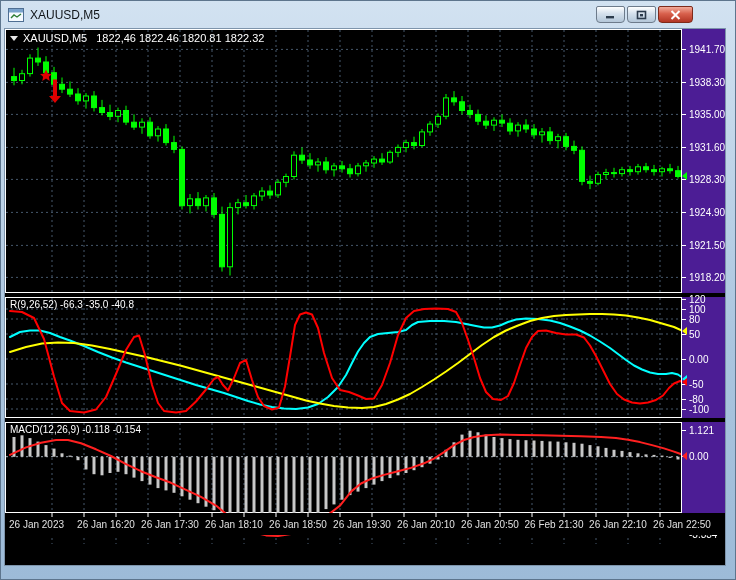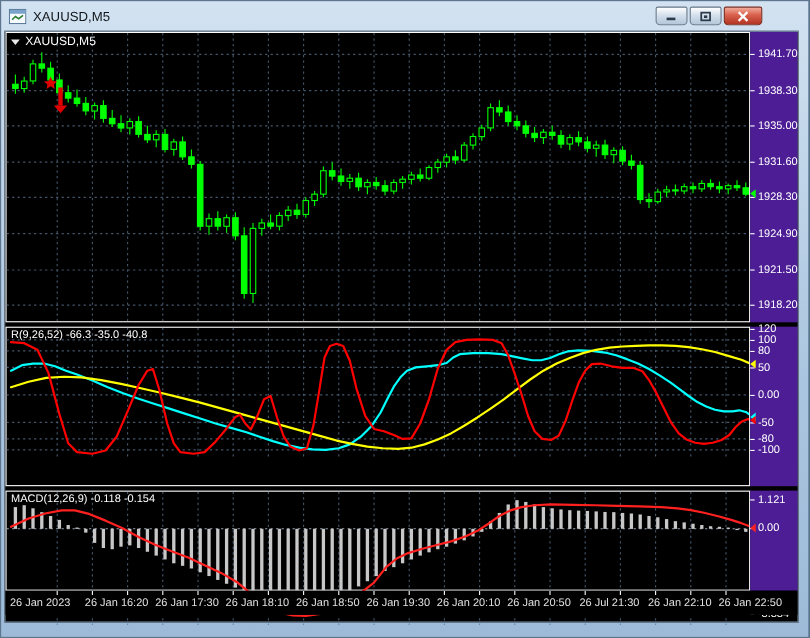--- a/index.html
+++ b/index.html
@@ -66,20 +66,21 @@
     </div>
   </div>
 
   <div class="client">
 
     <div class="panel-row">
       <div class="plot" style="height:264px;">
         <div class="panel-label">
           <span class="dd-tri"></span>
           <span>XAUUSD,M5</span>
+          <span class="vals">1822,46 1822.46 1820.81 1822.32</span>
         </div>
         <svg id="main-svg" width="675" height="262" viewBox="0 0 675 262">
             <line x1="46" y1="0" x2="46" y2="262" stroke="#46586c" stroke-dasharray="2,3" stroke-width="1"></line>
             <line x1="78" y1="0" x2="78" y2="262" stroke="#46586c" stroke-dasharray="2,3" stroke-width="1"></line>
             <line x1="110" y1="0" x2="110" y2="262" stroke="#46586c" stroke-dasharray="2,3" stroke-width="1"></line>
             <line x1="142" y1="0" x2="142" y2="262" stroke="#46586c" stroke-dasharray="2,3" stroke-width="1"></line>
             <line x1="174" y1="0" x2="174" y2="262" stroke="#46586c" stroke-dasharray="2,3" stroke-width="1"></line>
             <line x1="206" y1="0" x2="206" y2="262" stroke="#46586c" stroke-dasharray="2,3" stroke-width="1"></line>
             <line x1="238" y1="0" x2="238" y2="262" stroke="#46586c" stroke-dasharray="2,3" stroke-width="1"></line>
             <line x1="270" y1="0" x2="270" y2="262" stroke="#46586c" stroke-dasharray="2,3" stroke-width="1"></line>
@@ -293,21 +294,21 @@
           <div class="axis-label" style="top: 211px;">1921.50</div>
           <div class="axis-tickmark" style="top: 248px;"></div>
           <div class="axis-label" style="top: 243px; text-align: center;">1918.20</div>
           <div class="axis-marker" style="top: 143px; border-right: 5px solid rgb(0, 255, 0);"></div>
         </div>
     </div>
 
     <div class="sep"></div>
 
     <div class="panel-row">
-      <div class="plot" style="height:145px;">
+      <div class="plot" style="height:121px;">
         <div class="sub-label">R(9,26,52) -66.3 -35.0 -40.8</div>
         <svg id="ind-svg" width="675" height="119" viewBox="0 0 675 119">
             <line x1="46" y1="0" x2="46" y2="119" stroke="#46586c" stroke-dasharray="2,3" stroke-width="1"></line>
             <line x1="78" y1="0" x2="78" y2="119" stroke="#46586c" stroke-dasharray="2,3" stroke-width="1"></line>
             <line x1="110" y1="0" x2="110" y2="119" stroke="#46586c" stroke-dasharray="2,3" stroke-width="1"></line>
             <line x1="142" y1="0" x2="142" y2="119" stroke="#46586c" stroke-dasharray="2,3" stroke-width="1"></line>
             <line x1="174" y1="0" x2="174" y2="119" stroke="#46586c" stroke-dasharray="2,3" stroke-width="1"></line>
             <line x1="206" y1="0" x2="206" y2="119" stroke="#46586c" stroke-dasharray="2,3" stroke-width="1"></line>
             <line x1="238" y1="0" x2="238" y2="119" stroke="#46586c" stroke-dasharray="2,3" stroke-width="1"></line>
             <line x1="270" y1="0" x2="270" y2="119" stroke="#46586c" stroke-dasharray="2,3" stroke-width="1"></line>
@@ -507,19 +508,19 @@
           <line x1="654" y1="0" x2="654" y2="4" stroke="#ffffff" stroke-width="1"></line>
         </svg>
     <div class="time-label first" style="left: 4px;">26 Jan 2023</div>
         <div class="time-label" style="left: 101px;">26 Jan 16:20</div>
         <div class="time-label" style="left: 165px;">26 Jan 17:30</div>
         <div class="time-label" style="left: 229px;">26 Jan 18:10</div>
         <div class="time-label" style="left: 293px;">26 Jan 18:50</div>
         <div class="time-label" style="left: 357px;">26 Jan 19:30</div>
         <div class="time-label" style="left: 421px;">26 Jan 20:10</div>
         <div class="time-label" style="left: 485px;">26 Jan 20:50</div>
-        <div class="time-label" style="left: 549px;">26 Jul 21:30</div>
+        <div class="time-label" style="left: 549px;">26 Feb 21:30</div>
         <div class="time-label" style="left: 613px;">26 Jan 22:10</div>
         <div class="time-label" style="left: 677px;">26 Jan 22:50</div>
       </div>
 
   </div>
 </div>
 
 </body></html>

